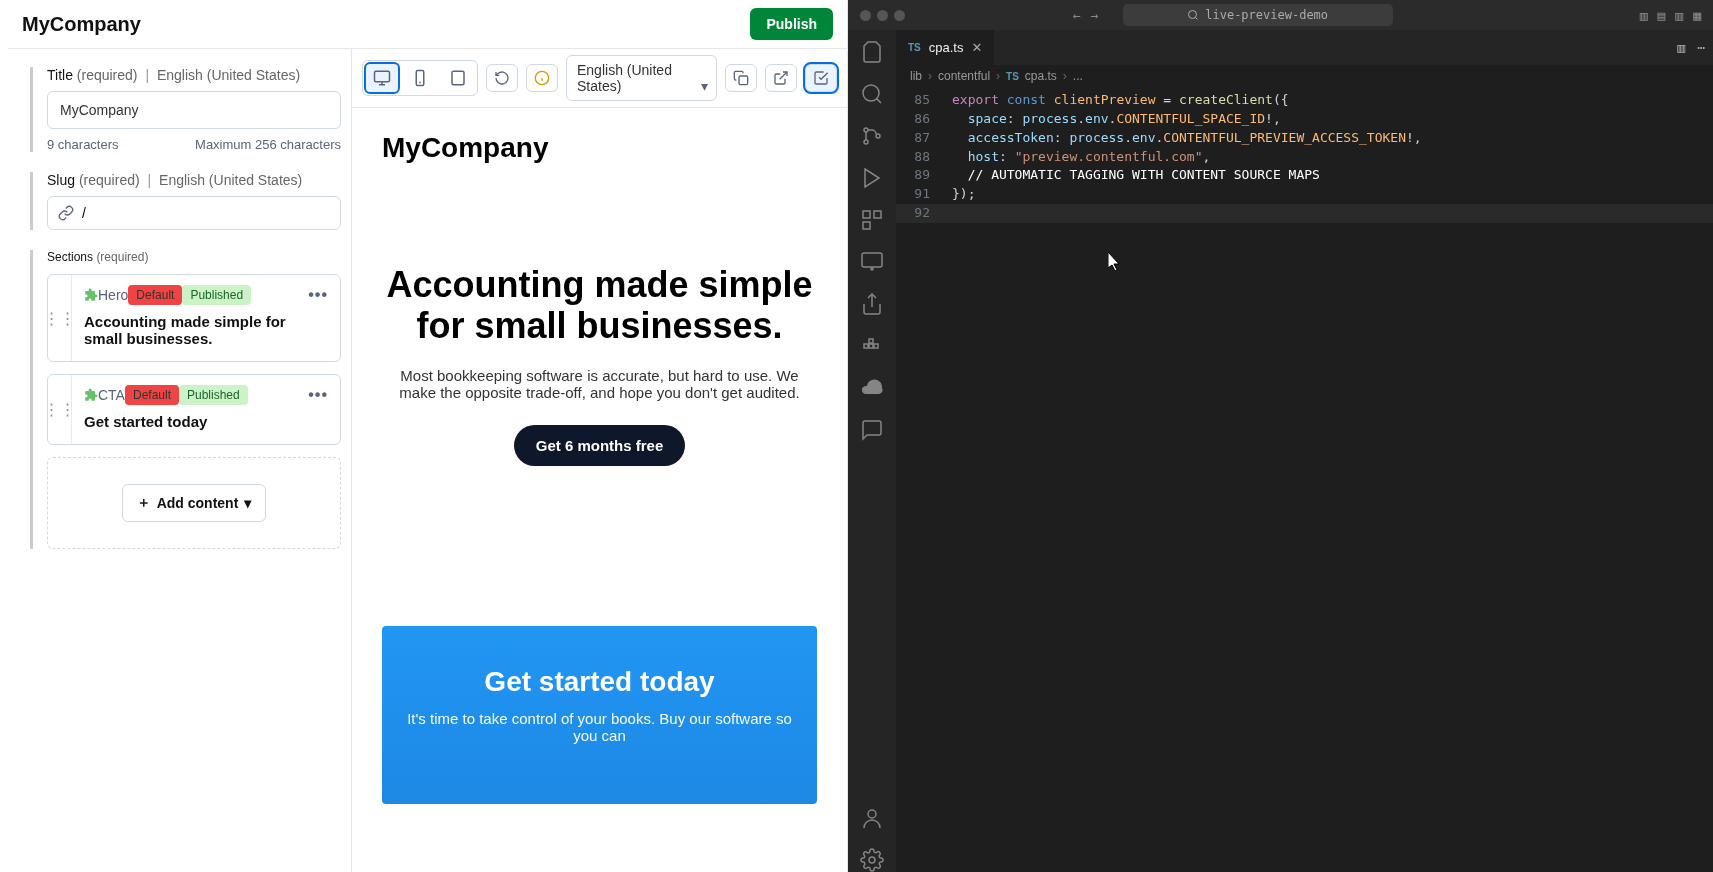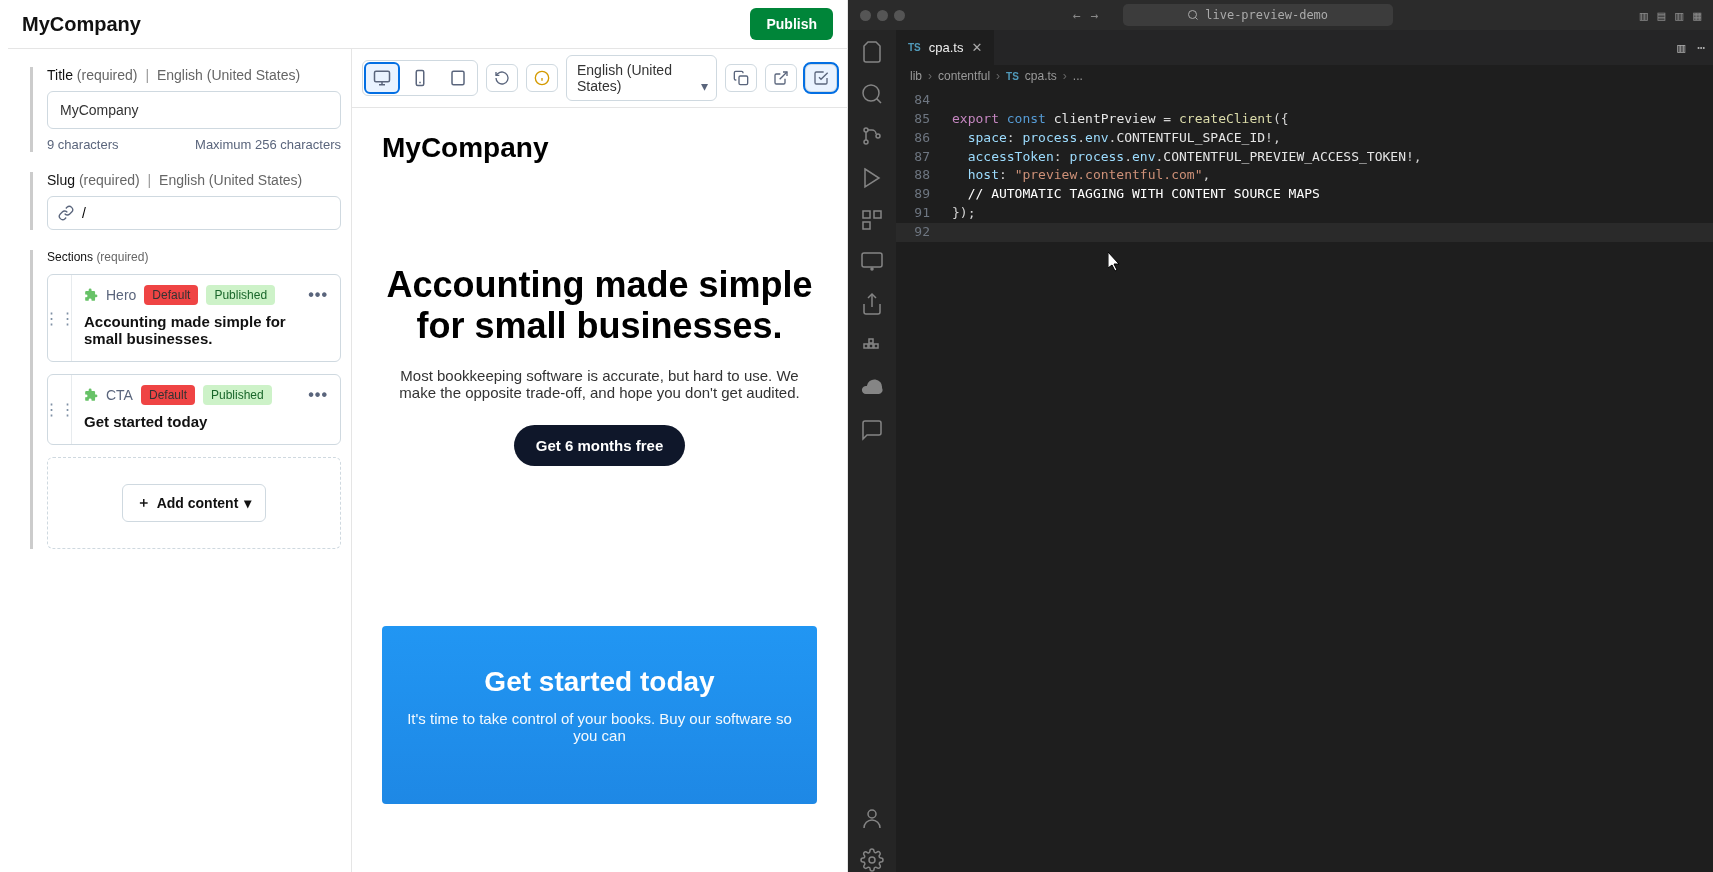--- a/index.html
+++ b/index.html
@@ -24,21 +24,21 @@
 .slug-input { display: flex; align-items: center; border: 1px solid #cfd9e0; border-radius: 6px; padding: 8px 10px; gap: 8px; }
 .slug-input svg { color: #5a657c; }
 .slug-input input { border: none; outline: none; font-size: 14px; flex: 1; }
 
 .sections-label { font-size: 12px; margin-bottom: 10px; color: #111; }
 .sections-label .req { color: #666; }
 
 .entry-card { border: 1px solid #cfd9e0; border-radius: 6px; display: flex; margin-bottom: 12px; background: #fff; }
 .entry-drag { width: 24px; border-right: 1px solid #e7ebee; display: flex; align-items: center; justify-content: center; color: #8091a5; cursor: grab; }
 .entry-body { flex: 1; padding: 10px 12px 14px; }
-.entry-top { display: flex; align-items: center; gap: 8px; }
+.entry-top { display: flex; align-items: center; }
 .puzzle { width: 14px; height: 14px; color: #67c267; }
 .entry-ct { font-size: 14px; color: #5a657c; }
 .pill { font-size: 12px; padding: 3px 8px; border-radius: 4px; background: #ef4444; color: #333; }
 .pill-pub { background: #cdf2c8; color: #19662a; }
 .entry-menu { margin-left: auto; color: #5a657c; cursor: pointer; font-weight: 700; letter-spacing: 1px; }
 .entry-title { font-size: 15px; font-weight: 700; margin-top: 8px; color: #111; }
 
 .add-zone { border: 1px dashed #cfd9e0; border-radius: 6px; padding: 26px; display: flex; justify-content: center; }
 .add-btn { border: 1px solid #cfd9e0; background: #fff; border-radius: 6px; padding: 9px 14px; font-size: 14px; font-weight: 600; color: #111; cursor: pointer; display: flex; align-items: center; gap: 6px; }
 
@@ -76,21 +76,21 @@
 .vs-tab .ts-badge { color: #519aba; font-size: 10px; font-weight: 700; }
 .vs-tab-close { color: #aaa; cursor: pointer; }
 .vs-tabctrl { margin-left: auto; display: flex; align-items: center; gap: 12px; color: #aaa; }
 .vs-bread { padding: 4px 14px; color: #999; font-family: -apple-system, sans-serif; font-size: 12px; display: flex; gap: 6px; align-items: center; }
 .vs-bread .sep2 { color: #666; }
 .vs-editor { padding: 4px 0; }
 .code-line { display: flex; white-space: pre; line-height: 1.45; }
 .code-line.cur { background: #2a2a2a; }
 .ln { width: 56px; text-align: right; padding-right: 22px; color: #6e7681; user-select: none; }
 .code { color: #d4d4d4; }
-.kw { color: #c586c0; } .kw2 { color: #569cd6; } .fn { color: #dcdcaa; } .var { color: #9cdcfe; } .str { color: #ce9178; } .cm { color: #ffffff; text-align: center; } .op { color: #d4d4d4; } .const { color: #e5e5e5; }
+.kw { color: #c586c0; } .kw2 { color: #569cd6; } .fn { color: #dcdcaa; } .var { color: #9cdcfe; } .str { color: #ce9178; } .cm { color: #ffffff; text-align: center; } .op { color: #d4d4d4; } .const { color: #fdba74; }
 .cursor-ptr { position: absolute; left: 260px; top: 252px; color: #fff; pointer-events: none; }
 </style>
 </head>
 <body>
 
 <div class="cms-pane">
   <div class="cms-header">
     <div class="cms-title">MyCompany</div>
     <button class="publish-btn">Publish</button>
   </div>
@@ -342,21 +342,20 @@
         <span>lib</span>
           <span class="sep2">›</span>
         <span>contentful</span>
           <span class="sep2">›</span>
         <span class="ts-badge" style="color:#519aba;font-size:10px;font-weight:700">TS</span>
         <span>cpa.ts</span>
           <span class="sep2">›</span>
         <span>...</span>
       </div>
       <div class="vs-editor" id="editor">
-          <div class="code-line"><span class="ln">84</span><span class="code"></span></div>
           <div class="code-line"><span class="ln">85</span><span class="code"><span class="kw">export</span> <span class="kw2">const</span> <span class="const">clientPreview</span> <span class="op">=</span> <span class="fn">createClient</span>({</span></div>
           <div class="code-line"><span class="ln">86</span><span class="code">  <span class="var">space</span>: <span class="var">process</span>.<span class="var">env</span>.<span class="const">CONTENTFUL_SPACE_ID</span>!,</span></div>
           <div class="code-line"><span class="ln">87</span><span class="code">  <span class="var">accessToken</span>: <span class="var">process</span>.<span class="var">env</span>.<span class="const">CONTENTFUL_PREVIEW_ACCESS_TOKEN</span>!,</span></div>
           <div class="code-line"><span class="ln">88</span><span class="code">  <span class="var">host</span>: <span class="str">"preview.contentful.com"</span>,</span></div>
           <div class="code-line"><span class="ln">89</span><span class="code">  <span class="cm">// AUTOMATIC TAGGING WITH CONTENT SOURCE MAPS</span></span></div>
           <div class="code-line"><span class="ln">91</span><span class="code">});</span></div>
           <div class="code-line cur"><span class="ln">92</span><span class="code"></span></div>
         </div>
     </div>
   </div>

